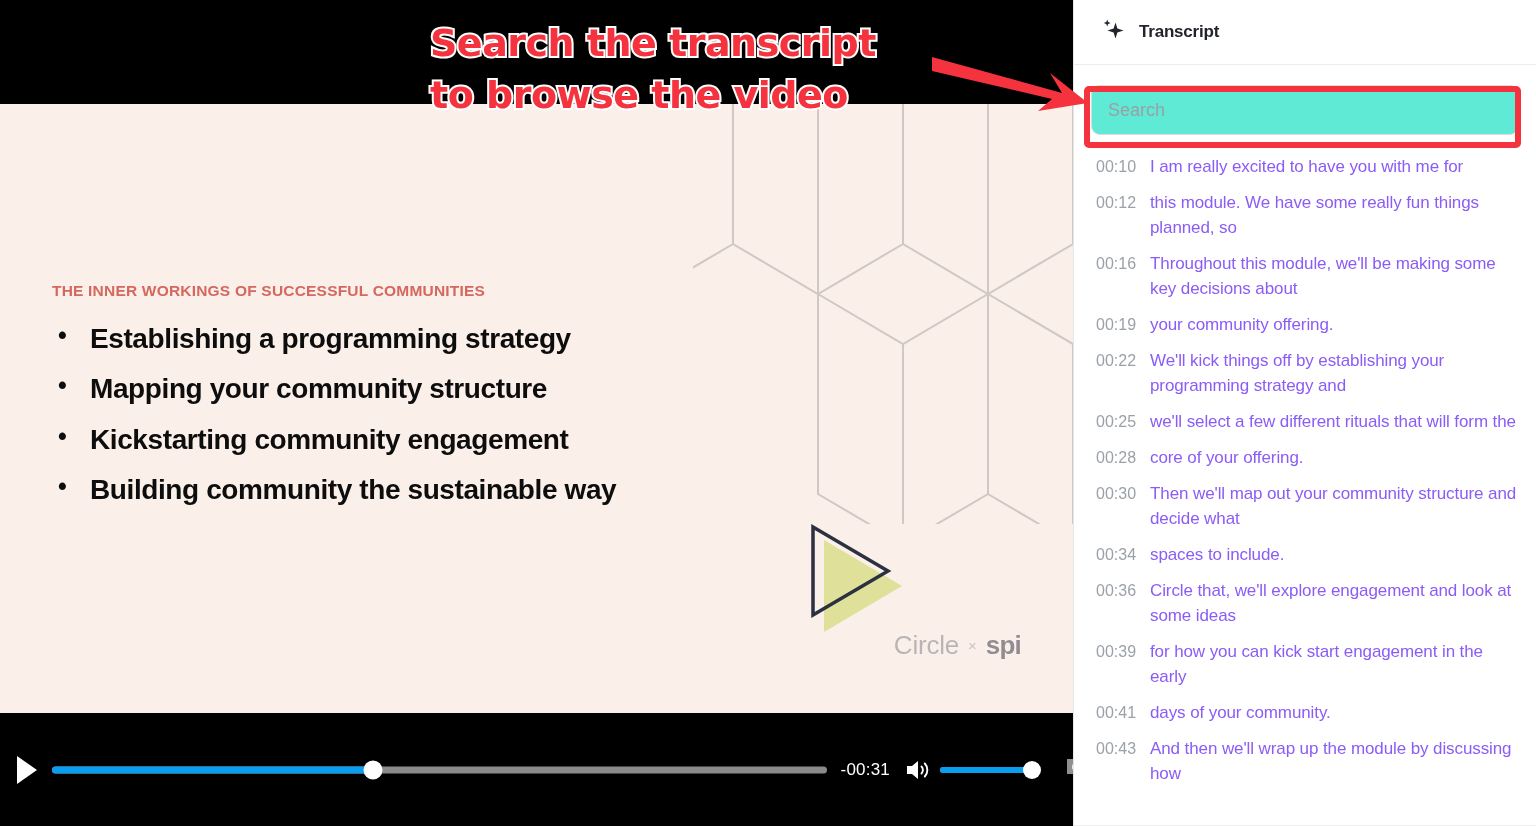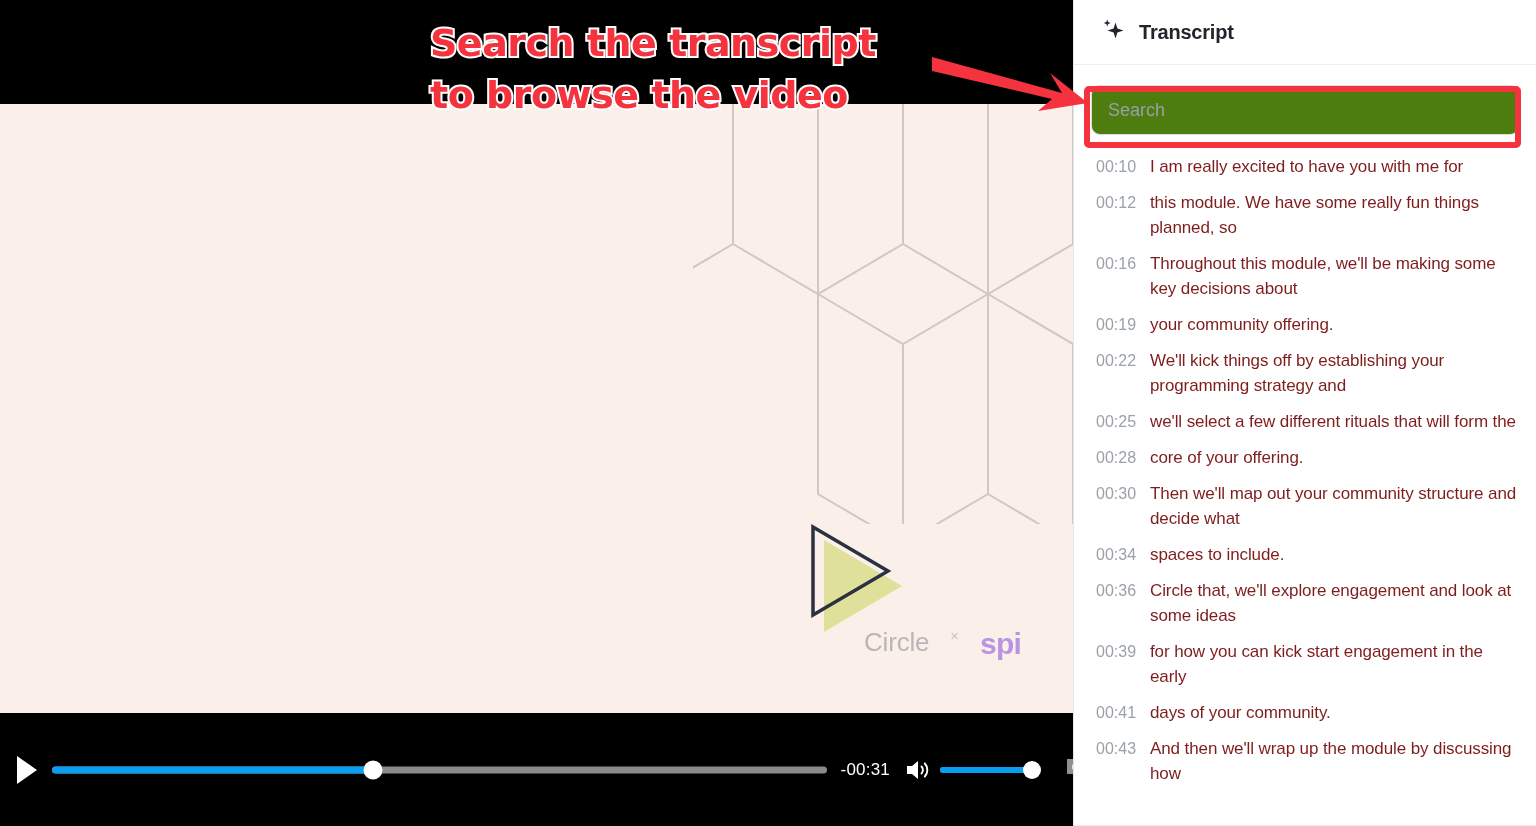--- a/index.html
+++ b/index.html
@@ -86,27 +86,27 @@
   }
   .tri-outline {
     position: absolute;
     left: 0; top: 0;
   }
 
   .brandmark {
     position: absolute;
     right: 52px; bottom: 52px;
     display: flex;
-    align-items: flex-start;
-    gap: 21px;
+    align-items: center;
+    gap: 9px;
     opacity: 0.45;
   }
   .brand-circle { font-size: 26px; color: #6c7179; letter-spacing: -0.2px; }
   .brand-x { font-size: 15px; color: #8b9097; }
-  .brand-spi { font-size: 30px; color: #6d28d9; font-weight: 700; letter-spacing: -0.8px; }
+  .brand-spi { font-size: 26px; color: #0f172a; font-weight: 700; letter-spacing: -0.8px; }
 
   
   .controls {
     position: absolute;
     left: 0; bottom: 0;
     width: 1284px; height: 113px;
     background: #000000;
     display: flex;
     align-items: center;
     padding: 0 14px 0 10px;
@@ -202,35 +202,35 @@
   .tr-header {
     height: 65px;
     display: flex;
     align-items: center;
     gap: 12px;
     padding: 0 0 0 27px;
     border-bottom: 1px solid #ececec;
     flex: 0 0 65px;
   }
   .tr-title {
-    font-size: 20px;
+    font-size: 17px;
     font-weight: 700;
     color: #21252b;
     letter-spacing: -0.2px;
   }
   .search-zone {
     padding: 20px 17px 9px 17px;
     flex: 0 0 auto;
   }
   .search-box {
     position: relative;
     height: 50px;
     border-radius: 9px;
     border: 1px solid #dcdcdc;
-    background: #4d7c0f;
+    background: #5eead4;
     display: flex;
     align-items: center;
     padding: 0 16px;
   }
   .search-input {
     width: 100%;
     border: none; outline: none;
     font-size: 18px;
     color: #23272d;
     background: transparent;
@@ -262,21 +262,21 @@
   }
   .cue-time {
     flex: 0 0 46px;
     color: #9ba1a8;
     font-size: 16px;
     line-height: 25px;
     font-variant-numeric: tabular-nums;
   }
   .cue-text {
     flex: 1 1 auto;
-    color: #7f1d1d;
+    color: #8b5cf6;
     font-size: 17px;
     line-height: 25px;
     letter-spacing: -0.1px;
   }
   .tr-bottom-rule {
     position: absolute;
     left: 0; bottom: 0;
     width: 463px; height: 1px;
     background: #ededed;
   }
@@ -326,20 +326,29 @@
           <path d="M210 300 L210 500"></path>
           <path d="M125 250 L210 300 L295 250"></path>
           <path d="M295 250 L295 450 L380 500 L465 450 L465 250"></path>
           <path d="M380 300 L380 500"></path>
           <path d="M295 250 L380 300 L465 250"></path>
           <path d="M380 100 L465 150 L465 350"></path>
           <path d="M40 200 L-45 250 L-45 450"></path>
         </g>
       </svg>
 
+      <div class="slide-body">
+        <div class="slide-kicker">THE INNER WORKINGS OF SUCCESSFUL COMMUNITIES</div>
+        <ul class="slide-list">
+          <li>Establishing a programming strategy</li>
+          <li>Mapping your community structure</li>
+          <li>Kickstarting community engagement</li>
+          <li>Building community the sustainable way</li>
+        </ul>
+      </div>
 
       <div class="tri-wrap">
         <div class="tri-fill"></div>
         <svg class="tri-outline" width="82" height="94" viewBox="0 0 82 94" fill="none">
           <path d="M3 3 L78 47 L3 91 Z" stroke="#2b3140" stroke-width="3.5" fill="none"></path>
         </svg>
       </div>
 
       <div class="brandmark">
         <span class="brand-circle">Circle</span>

